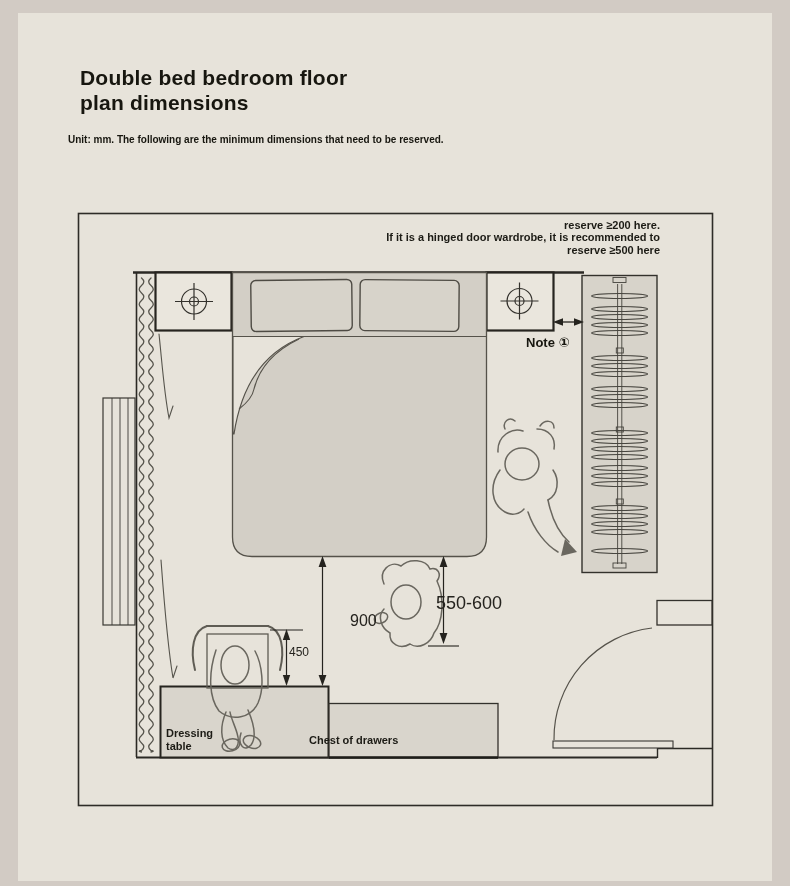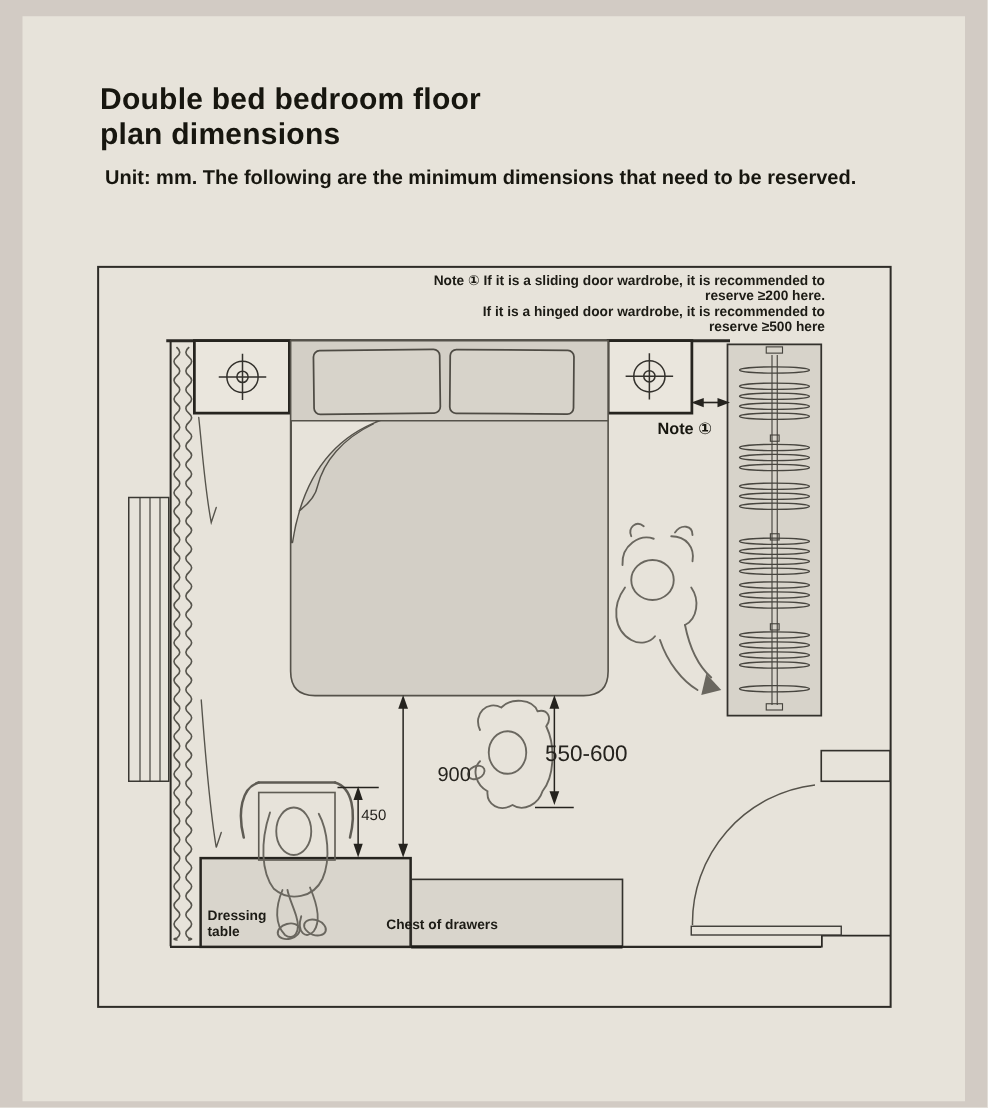--- a/index.html
+++ b/index.html
@@ -1,21 +1,21 @@
 <!DOCTYPE html>
 <html><head>
 <meta charset="utf-8">
 <style>
   html,body{margin:0;padding:0;}
   .page{position:relative;width:790px;height:886px;background:#d2cbc4;overflow:hidden;
         font-family:"Liberation Sans","DejaVu Sans",sans-serif;color:#17160f;}
   .card{position:absolute;left:18px;top:13px;width:754px;height:868px;background:#e7e3da;}
   .abs{position:absolute;}
-  .title{left:80px;top:66px;width:310px;font-size:24px;font-weight:bold;line-height:1.18;letter-spacing:.2px;}
-  .sub1{left:84px;top:134px;width:620px;font-size:16px;font-weight:bold;}
+  .title{left:80px;top:66px;width:310px;font-size:21px;font-weight:bold;line-height:1.18;letter-spacing:.2px;}
+  .sub1{left:68px;top:134px;width:620px;font-size:10px;font-weight:bold;}
   .sub2{left:80px;top:155px;width:505px;font-size:15.5px;font-weight:bold;line-height:1.18;}
   .note-block{left:290px;top:219px;width:370px;text-align:right;font-size:11px;font-weight:bold;line-height:1.12;color:#1c1b15;}
   .dim{color:#25231e;font-family:"Liberation Sans","DejaVu Sans",sans-serif;}
   .dim-900{left:350px;top:612px;font-size:16px;}
   .dim-450{left:289px;top:645px;font-size:12px;}
   .dim-550{left:436px;top:593px;font-size:18px;}
   .lbl{font-size:11px;font-weight:bold;color:#1c1b15;line-height:1.2;}
   .note1{left:526px;top:335px;font-size:13px;font-weight:bold;}
   .dressing{left:166px;top:727px;width:64px;}
   .chest{left:309px;top:734px;width:200px;}
@@ -183,21 +183,20 @@
       </g>
       <g>
         <path d="M557,322 H580" stroke-width="1.3" fill="none"></path>
         <polygon points="553,322 563,318.3 563,325.7" stroke="none"></polygon>
         <polygon points="584,322 574,318.3 574,325.7" stroke="none"></polygon>
       </g>
     </g>
   </svg>
 
   <div class="abs note-block">
-    <div>Note ① If it is a sliding door wardrobe, it is recommended to</div>
     <div>reserve ≥200 here.</div>
     <div>If it is a hinged door wardrobe, it is recommended to</div>
     <div>reserve ≥500 here</div>
   </div>
   <div class="abs note1">Note ①</div>
   <div class="abs dim dim-900">900</div>
   <div class="abs dim dim-450">450</div>
   <div class="abs dim dim-550">550-600</div>
   <div class="abs lbl dressing">Dressing table</div>
   <div class="abs lbl chest">Chest of drawers</div>

